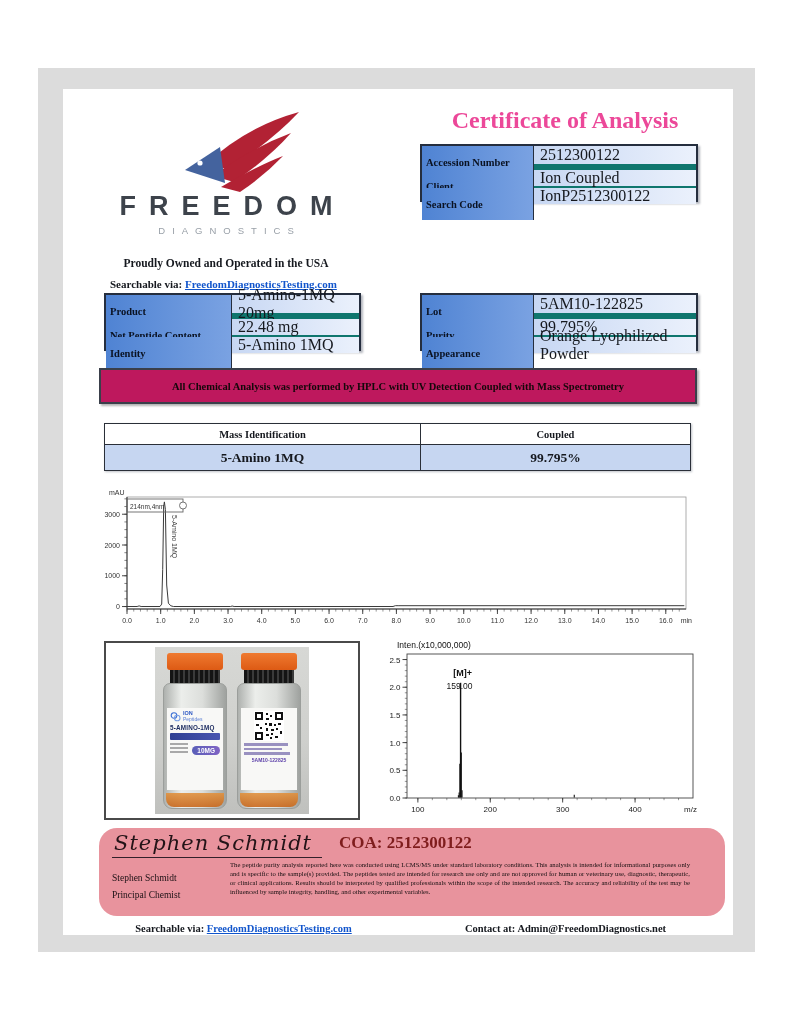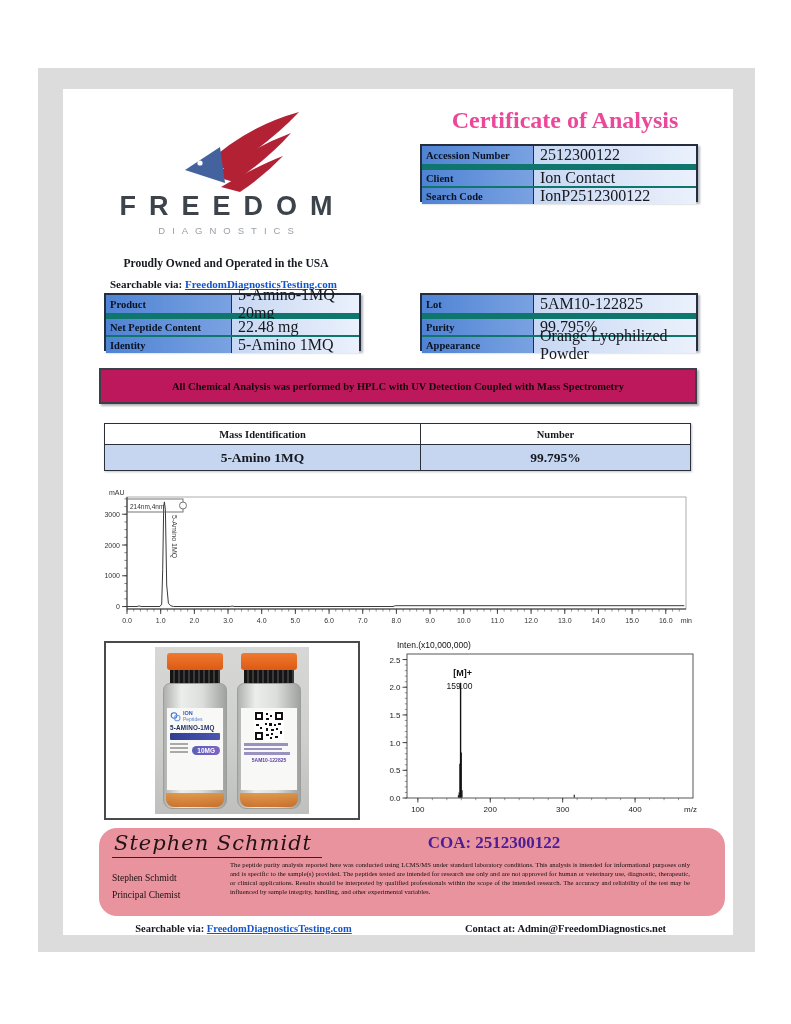--- a/index.html
+++ b/index.html
@@ -23,21 +23,21 @@
   a.link, .link{color:#1155cc;text-decoration:underline;cursor:pointer;}
 
   
   .coa-title{position:absolute;left:368px;top:18px;width:268px;text-align:center;
       font-size:24px;font-weight:bold;color:#ec4899;}
   .tbl{position:absolute;border:2px solid #252e3e;background:#fff;
        box-shadow:1.5px 1.5px 2px rgba(40,50,70,.35);}
   .trow{display:flex;height:18px;border-top:6px solid #0f766e;}
   .trow:first-child{border-top:none;}
   .tlabel{width:112px;background:linear-gradient(90deg,#4f83d3,#7aa2e2);
-      font-weight:bold;font-size:10.5px;padding:8px 4px;display:flex;align-items:center;
+      font-weight:bold;font-size:10.5px;padding:16px 4px;display:flex;align-items:center;
       border-right:1px solid #252e3e;color:#0a1222;}
   .tvalue{flex:1;background:linear-gradient(90deg,#c7d7f3,#ebf1fc);
       font-size:16px;padding:8px 6px;display:flex;align-items:center;}
   .info-tbl{left:357px;top:55px;width:278px;}
   .date-tbl{left:357px;top:129px;width:278px;}
   .prod-tbl{left:41px;top:204px;width:257px;}
   .prod-tbl .tlabel{width:126px;}
   .lot-tbl{left:357px;top:204px;width:278px;}
 
   .banner{position:absolute;left:36px;top:279px;width:598px;height:36px;
@@ -91,22 +91,22 @@
   .batch{font-family:"Liberation Sans",sans-serif;font-size:5px;font-weight:bold;
       color:#5b3fa8;margin-top:2px;text-align:center;}
 
   
   .sig{position:absolute;left:36px;top:739px;width:626px;height:88px;background:#e8939d;border-radius:18px;}
   .sig-script{position:absolute;left:13px;top:3px;font-family:"DejaVu Serif",serif;
       font-style:italic;font-size:21px;color:#231317;letter-spacing:1px;
       border-bottom:1.5px solid #33202a;padding:0 10px 2px 2px;}
   .sig-name{position:absolute;left:13px;top:45px;font-size:9.5px;color:#1c1115;}
   .sig-title{position:absolute;left:13px;top:62px;font-size:9.5px;color:#1c1115;}
-  .coa-num{position:absolute;left:240px;top:5px;width:310px;text-align:center;
-      font-size:17px;font-weight:bold;color:#4c1d95;}
+  .coa-num{position:absolute;left:240px;top:5px;width:310px;
+      font-size:17px;font-weight:bold;color:#7f1d1d;}
   .disclaimer{position:absolute;left:131px;top:33px;width:460px;font-size:6.7px;
       line-height:1.32;text-align:justify;color:#181012;}
 
   .footer-left{position:absolute;left:28px;top:834px;width:305px;text-align:center;
       font-size:10.5px;font-weight:bold;}
   .footer-right{position:absolute;left:360px;top:834px;width:285px;text-align:center;
       font-size:10.5px;font-weight:bold;}
 </style>
 </head>
 <body>
@@ -131,21 +131,21 @@
 
   <div class="coa-title">Certificate of Analysis</div>
 
   <div class="tbl info-tbl">
     <div class="trow">
       <div class="tlabel">Accession Number</div>
       <div class="tvalue">2512300122</div>
     </div>
     <div class="trow">
       <div class="tlabel">Client</div>
-      <div class="tvalue">Ion Contact</div>
+      <div class="tvalue">Ion Coupled</div>
     </div>
     <div class="trow">
       <div class="tlabel">Search Code</div>
       <div class="tvalue">IonP2512300122</div>
     </div>
   </div>
 
 
   <div class="tbl prod-tbl">
     <div class="trow">
@@ -175,21 +175,21 @@
       <div class="tlabel">Appearance</div>
       <div class="tvalue">Orange Lyophilized Powder</div>
     </div>
   </div>
 
   <div class="banner">All Chemical Analysis was performed by HPLC with UV Detection Coupled with Mass Spectrometry</div>
 
   <div class="mass-tbl">
     <div class="mass-head">
       <div class="mc mc1">Mass Identification</div>
-      <div class="mc mc2">Number</div>
+      <div class="mc mc2">Coupled</div>
     </div>
     <div class="mass-row">
       <div class="mc mc1">5-Amino 1MQ</div>
       <div class="mc mc2">99.795%</div>
     </div>
   </div>
 
   <div class="chromo">
     <svg id="chromoSvg" width="595" height="150" viewBox="0 0 595 150">
         <rect x="0" y="0" width="595" height="150" fill="#fff"></rect>

